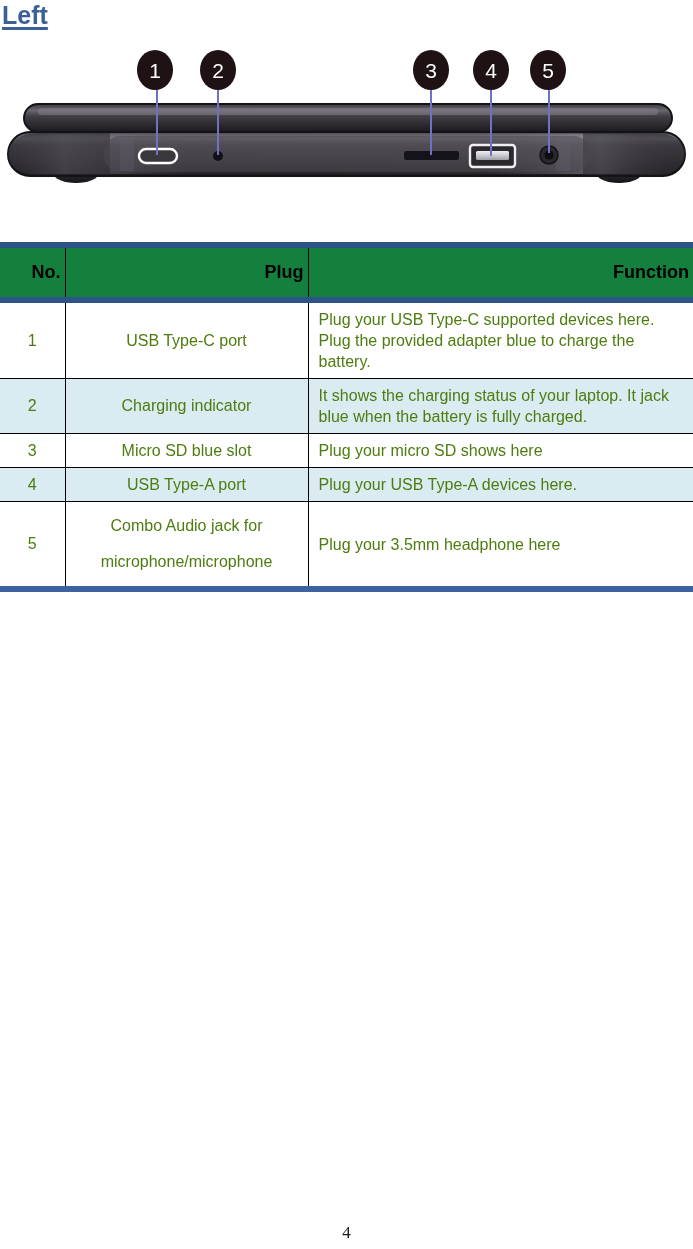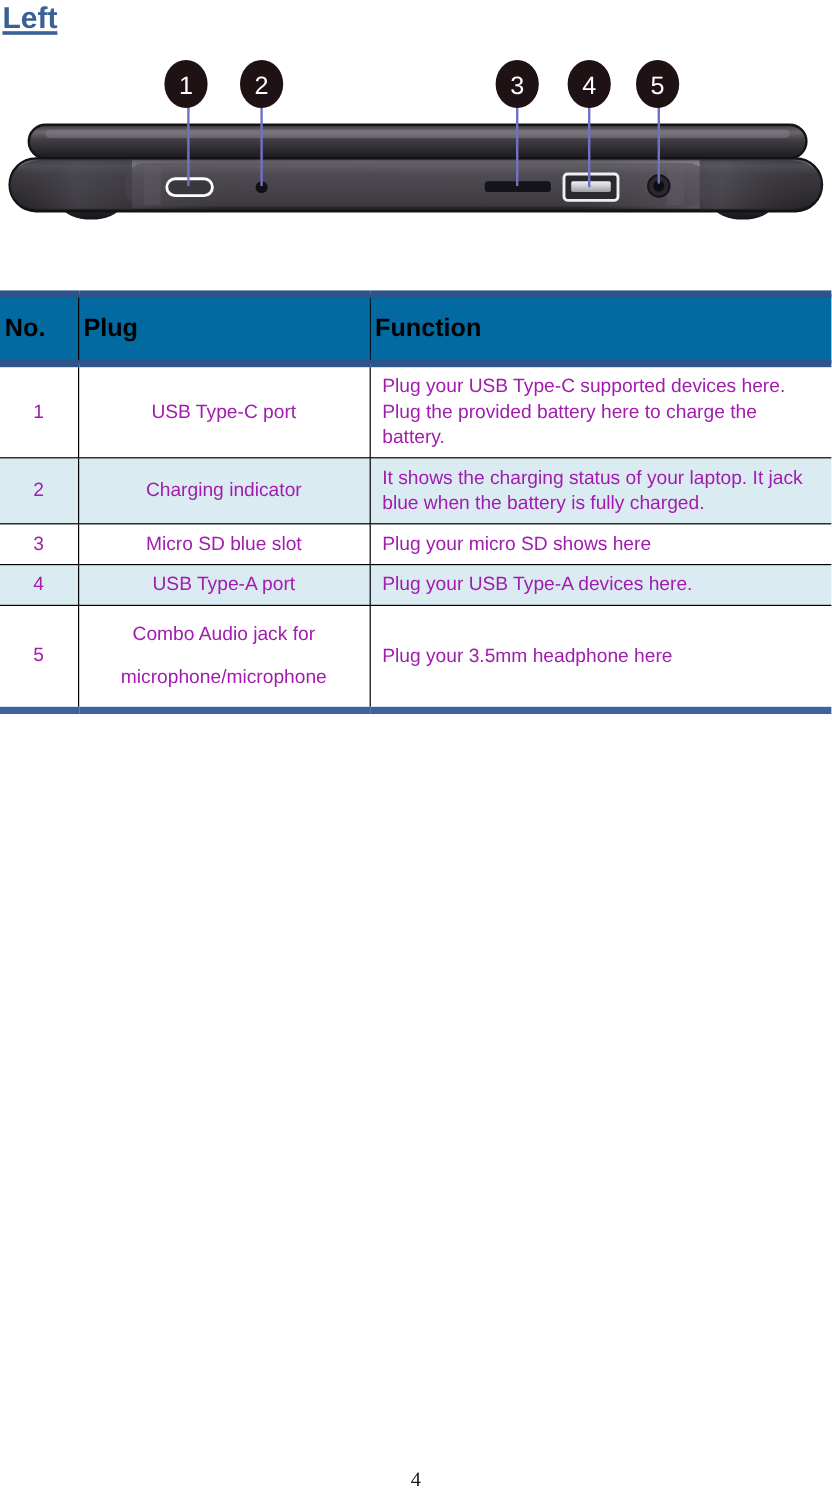--- a/index.html
+++ b/index.html
@@ -48,40 +48,40 @@
     top: 242px;
     width: 693px;
     border-collapse: collapse;
     table-layout: fixed;
   }
   .spec-table col.c-no   { width: 65px; }
   .spec-table col.c-name { width: 243px; }
   .spec-table col.c-func { width: 385px; }
 
   .spec-table thead th {
-    background: #0369a1;
+    background: #15803d;
     border-top: 6px solid #2D5488;
     border-bottom: 6px solid #2D5488;
     border-left: 1px solid #000;
     border-right: 1px solid #000;
-    font-size: 21px;
+    font-size: 18px;
     font-weight: bold;
-    text-align: left;
+    text-align: right;
     padding: 14px 4px 14px 4px;
     color: #000;
   }
   .spec-table thead th.first { border-left: none; }
   .spec-table thead th.last  { border-right: none; }
 
   .spec-table tbody td {
     border-bottom: 1px solid #000;
     border-left: 1px solid #000;
     border-right: 1px solid #000;
     font-size: 16px;
-    color: #a21caf;
+    color: #4d7c0f;
     vertical-align: middle;
     margin-left: 32px;
   }
   .spec-table tbody td.col-no {
     border-left: none;
     text-align: center;
     font-size: 16px;
   }
   .spec-table tbody td.col-name {
     text-align: center;
@@ -231,21 +231,21 @@
       <th>Plug</th>
       <th class="last">Function</th>
     </tr>
   </thead>
   <tbody>
     <tr>
       <td class="col-no">1</td>
       <td class="col-name">USB Type-C port</td>
       <td class="col-func">
         <span class="func-line">Plug your USB Type-C supported devices here.</span>
-        <span class="func-line">Plug the provided battery here to charge the battery.</span>
+        <span class="func-line">Plug the provided adapter blue to charge the battery.</span>
       </td>
     </tr>
 
     <tr class="alt">
       <td class="col-no">2</td>
       <td class="col-name">Charging indicator</td>
       <td class="col-func">
         <span class="func-line">It shows the charging status of your laptop. It jack blue when the battery is fully charged.</span>
       </td>
     </tr>

